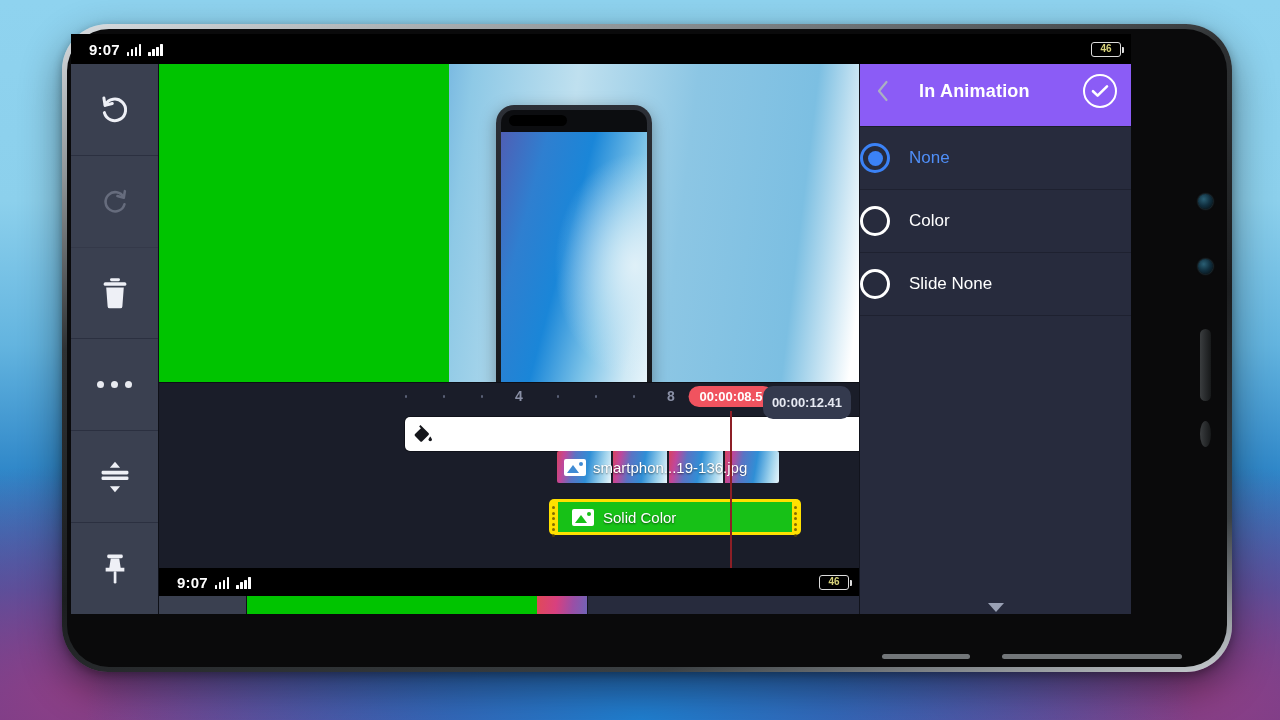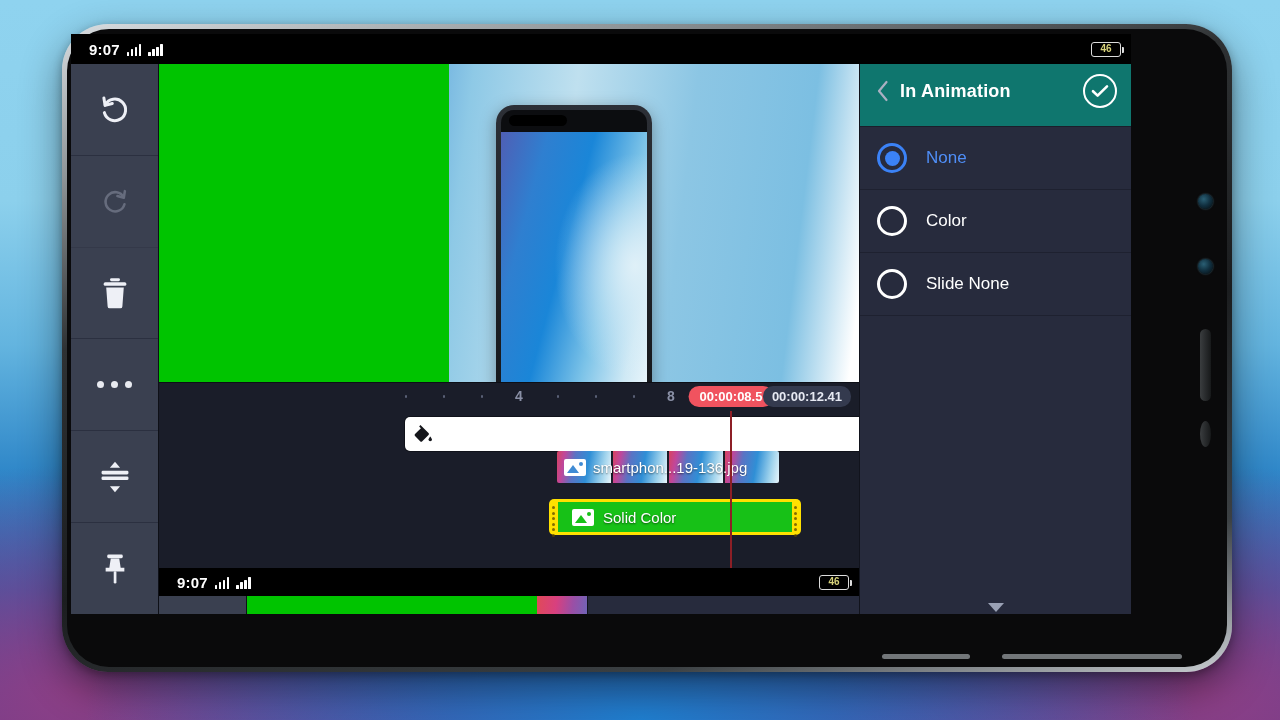--- a/index.html
+++ b/index.html
@@ -174,39 +174,39 @@
     width: 272px; flex: 0 0 272px;
     background: #272b3d;
     border-left: 1px solid #11131c;
     display: flex; flex-direction: column;
     position: relative;
   }
   .panel-head {
     height: 63px; flex: 0 0 63px;
     display: flex; align-items: center;
     padding: 0 14px 8px 16px;
-    background: #0f766e;
+    background: #8b5cf6;
     border-bottom: 1px solid #1b1e2b;
+    gap: 19px;
   }
   .panel-back { cursor: pointer; display: flex; align-items: center; }
   .panel-title {
     color: #fff; font-size: 18px; font-weight: 700;
     margin-left: 11px; flex: 1; letter-spacing: .2px;
   }
   .panel-ok {
     width: 34px; height: 34px; border-radius: 50%;
     border: 2.2px solid #fff;
     display: flex; align-items: center; justify-content: center;
     cursor: pointer;
   }
   .panel-list { flex: 1; overflow: hidden; position: relative; }
   .opt {
     height: 63px;
     display: flex; align-items: center;
-    padding-left: 17px;
     border-bottom: 1px solid #1e2130;
     cursor: pointer;
   }
   .radio {
     width: 30px; height: 30px; border-radius: 50%;
     border: 3px solid #fff;
     flex: 0 0 30px;
     display: flex; align-items: center; justify-content: center;
   }
   .opt.sel .radio { border-color: #3b82f6; }
@@ -252,21 +252,21 @@
     font-size: 13px; font-weight: 700;
     padding: 3px 11px; border-radius: 11px;
     transform: translateX(-50%);
     white-space: nowrap;
     z-index: 8;
   }
   .total-pill {
     position: absolute; top: 3px; right: 8px;
     background: #343a4e; color: #e6e9f2;
     font-size: 13px; font-weight: 700;
-    padding: 3px 9px; border-radius: 10px;
+    padding: 9px 9px; border-radius: 10px;
     z-index: 8;
   }
   .tracks { position: relative; flex: 1; }
 
   .clip { position: absolute; cursor: pointer; }
 
   
   .clip-bg {
     left: 246px; top: 6px; width: 466px; height: 34px;
     background: #fff; border-radius: 5px;

